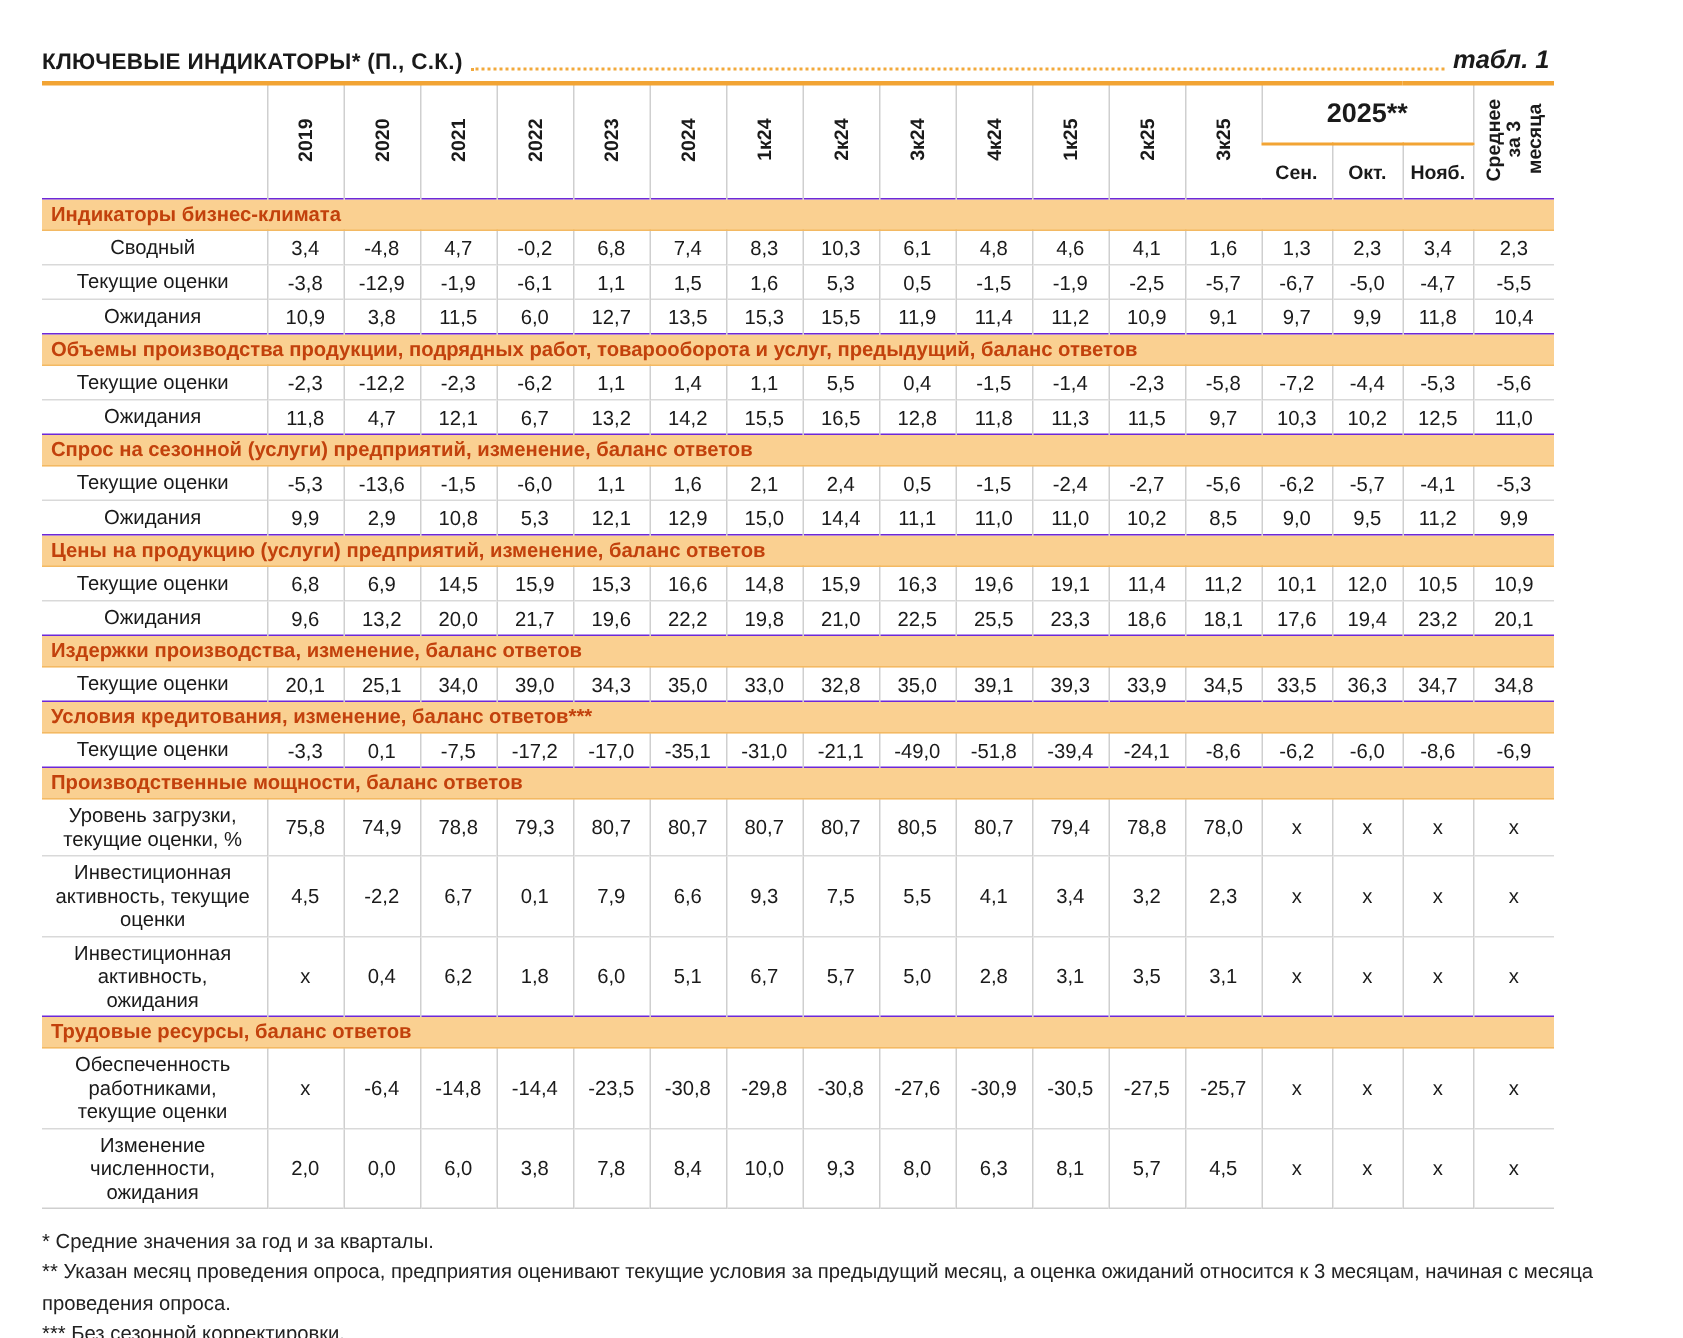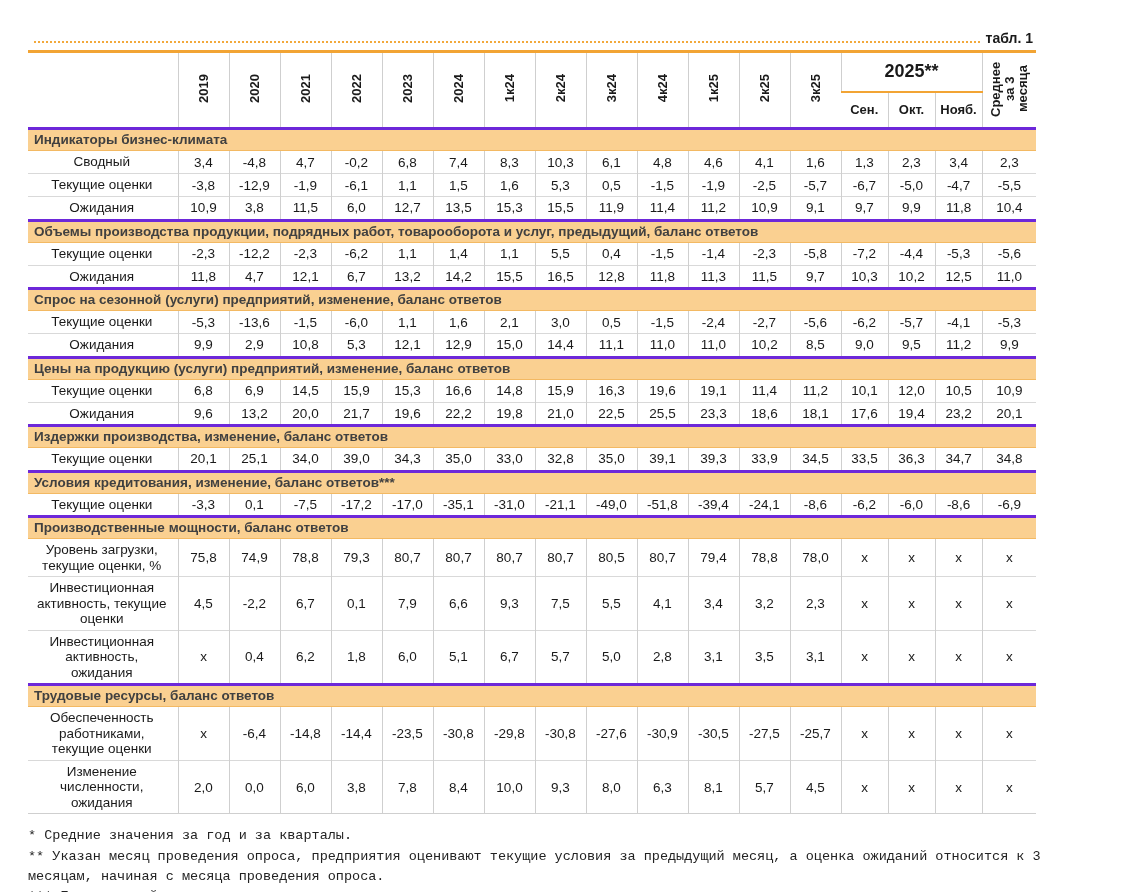--- a/index.html
+++ b/index.html
@@ -11,21 +11,21 @@
     color: #1a1a1a;
     position: relative;
     overflow: hidden;
   }
   .page { padding: 30px 0 0 28px; width: 1034px; }
 
   
   .title-row { display: flex; align-items: flex-end; width: 1005px; margin-bottom: 4px; }
   .doc-title { font-size: 15px; font-weight: bold; letter-spacing: .2px; white-space: nowrap; }
   .leader { flex: 1; border-bottom: 2px dotted #f2a93c; margin: 0 6px 3px 6px; height: 1px; }
-  .tbl-label { font-size: 14px; font-weight: bold; white-space: nowrap; }
+  .tbl-label { font-size: 17px; font-weight: bold; white-space: nowrap; font-style: italic; }
 
   
   table { border-collapse: collapse; table-layout: fixed; width: 1005px; border-top: 3px solid #f2a434; }
   col.c-label { width: 150px; }
   col.c-year  { width: 51px; }
   col.c-month { width: 47px; }
   col.c-avg   { width: 54px; }
 
   thead th { background: #ffffff; font-weight: bold; font-size: 13px; vertical-align: middle; text-align: center; }
   thead tr.hr1 th { height: 40px; }
@@ -48,38 +48,39 @@
   tbody td.lbl { text-align: center; padding-left: 6px; padding-right: 8px; line-height: 1.15; }
   tbody td + td { border-left: 1px solid #cfcfcf; }
   tbody tr.datarow + tr.datarow td { border-top: 1px solid #d9d9d9; }
   tbody tr.datarow td { height: 23px; }
   tbody tr.band td {
     background: #fad091;
     font-weight: bold;
     text-align: left;
     padding: 2px 6px 3px 6px;
     font-size: 13.5px;
-    color: #404040;
+    color: #c2410c;
     border-left: none;
-    border-top: 3px solid #6d28d9;
+    border-top: 1px solid #6d28d9;
     border-bottom: 1px solid #f3b963;
     height: 20px;
   }
   table { border-bottom: 1px solid #cfcfcf; }
 
   
   .footnotes { margin-top: 12px; width: 1060px; font-size: 13.5px; line-height: 1.5; color: #222; }
-  .footnotes p { margin: 0; font-family: Liberation Mono, monospace; }
+  .footnotes p { margin: 0; }
 </style>
 </head>
 <body>
 
 <div class="page">
 
   <div class="title-row">
+    <span class="doc-title">КЛЮЧЕВЫЕ ИНДИКАТОРЫ* (П., С.К.)</span>
     <span class="leader"></span>
     <span class="tbl-label">табл. 1</span>
   </div>
 
   <table>
     <colgroup id="cols">
         <col class="c-label">
         <col class="c-year">
         <col class="c-year">
         <col class="c-year">
@@ -235,21 +236,21 @@
         </tr>
         <tr class="datarow">
           <td class="lbl">Текущие оценки</td>
           <td>-5,3</td>
           <td>-13,6</td>
           <td>-1,5</td>
           <td>-6,0</td>
           <td>1,1</td>
           <td>1,6</td>
           <td>2,1</td>
-          <td>3,0</td>
+          <td>2,4</td>
           <td>0,5</td>
           <td>-1,5</td>
           <td>-2,4</td>
           <td>-2,7</td>
           <td>-5,6</td>
           <td>-6,2</td>
           <td>-5,7</td>
           <td>-4,1</td>
           <td>-5,3</td>
         </tr>

